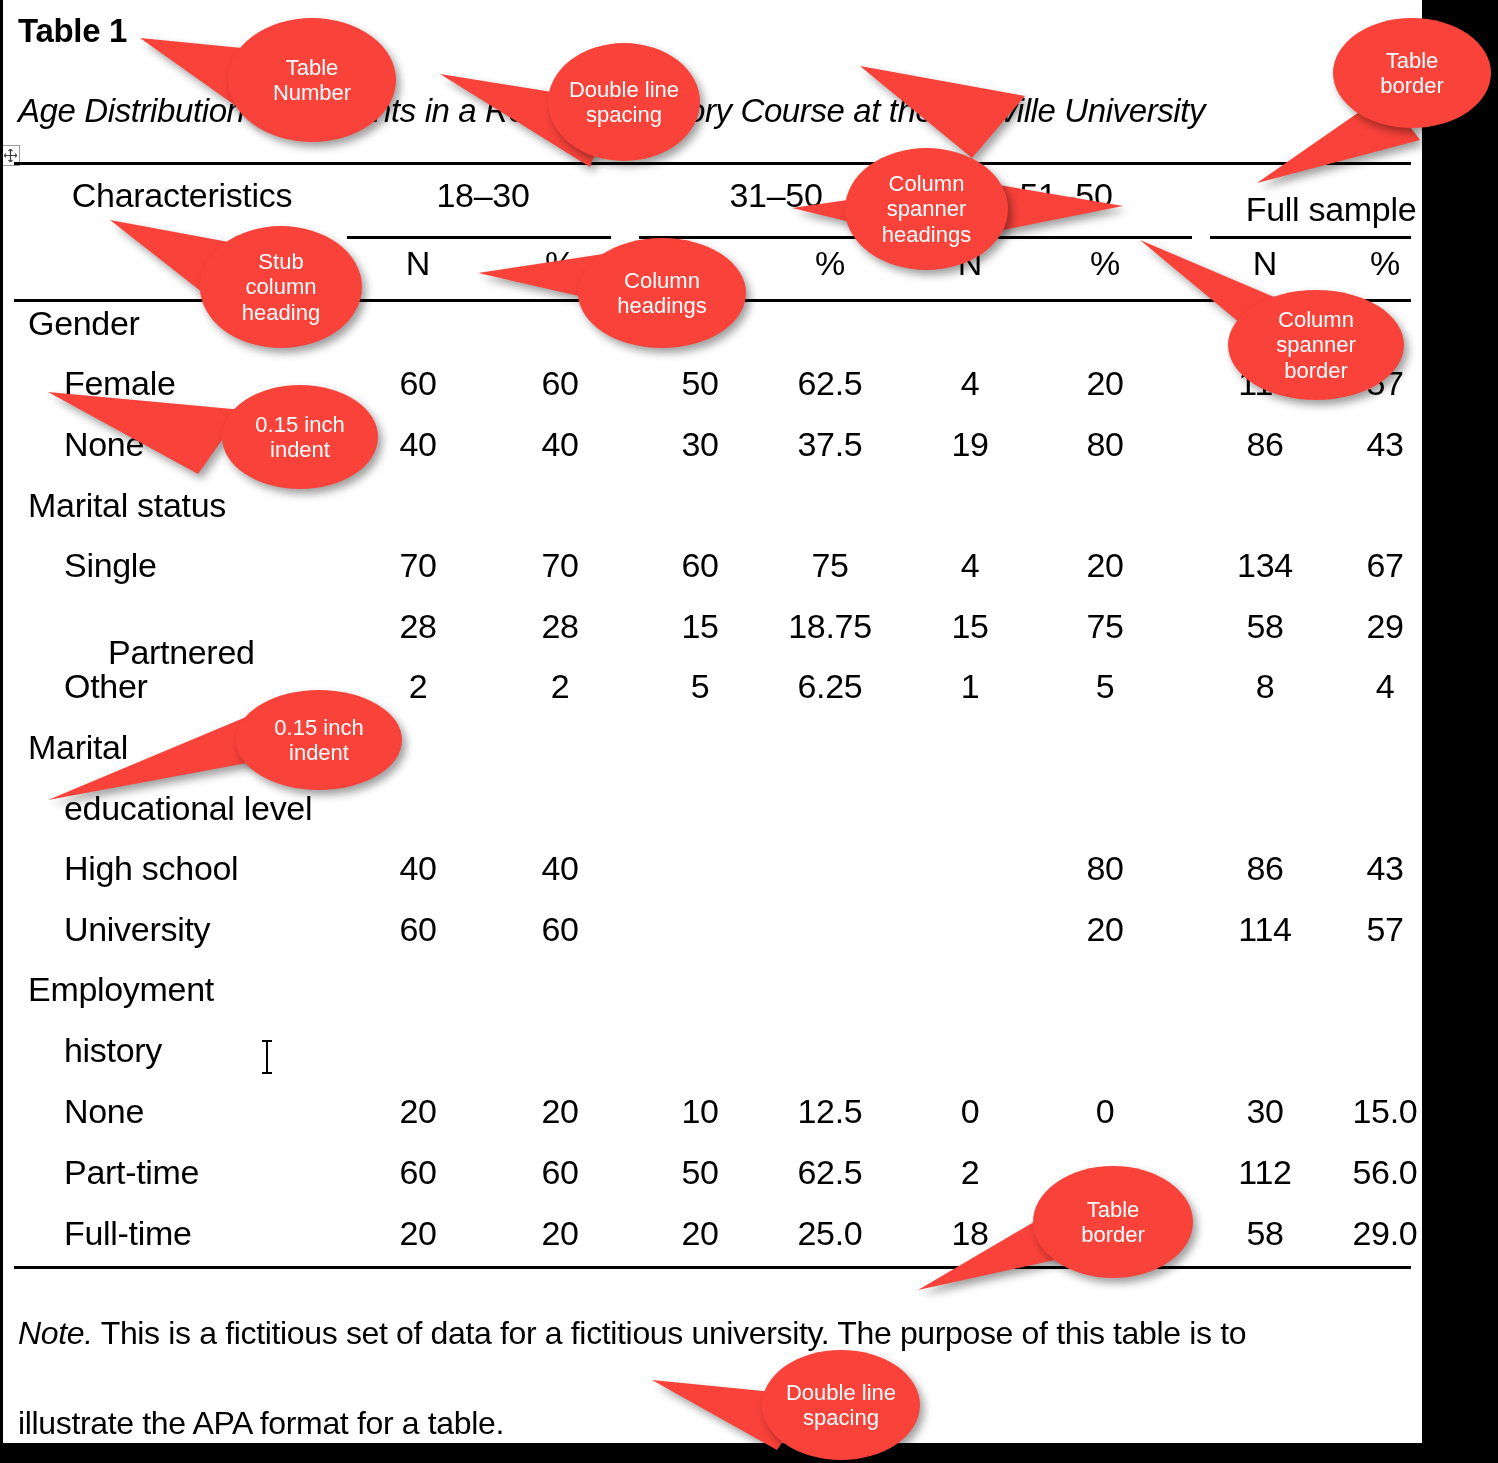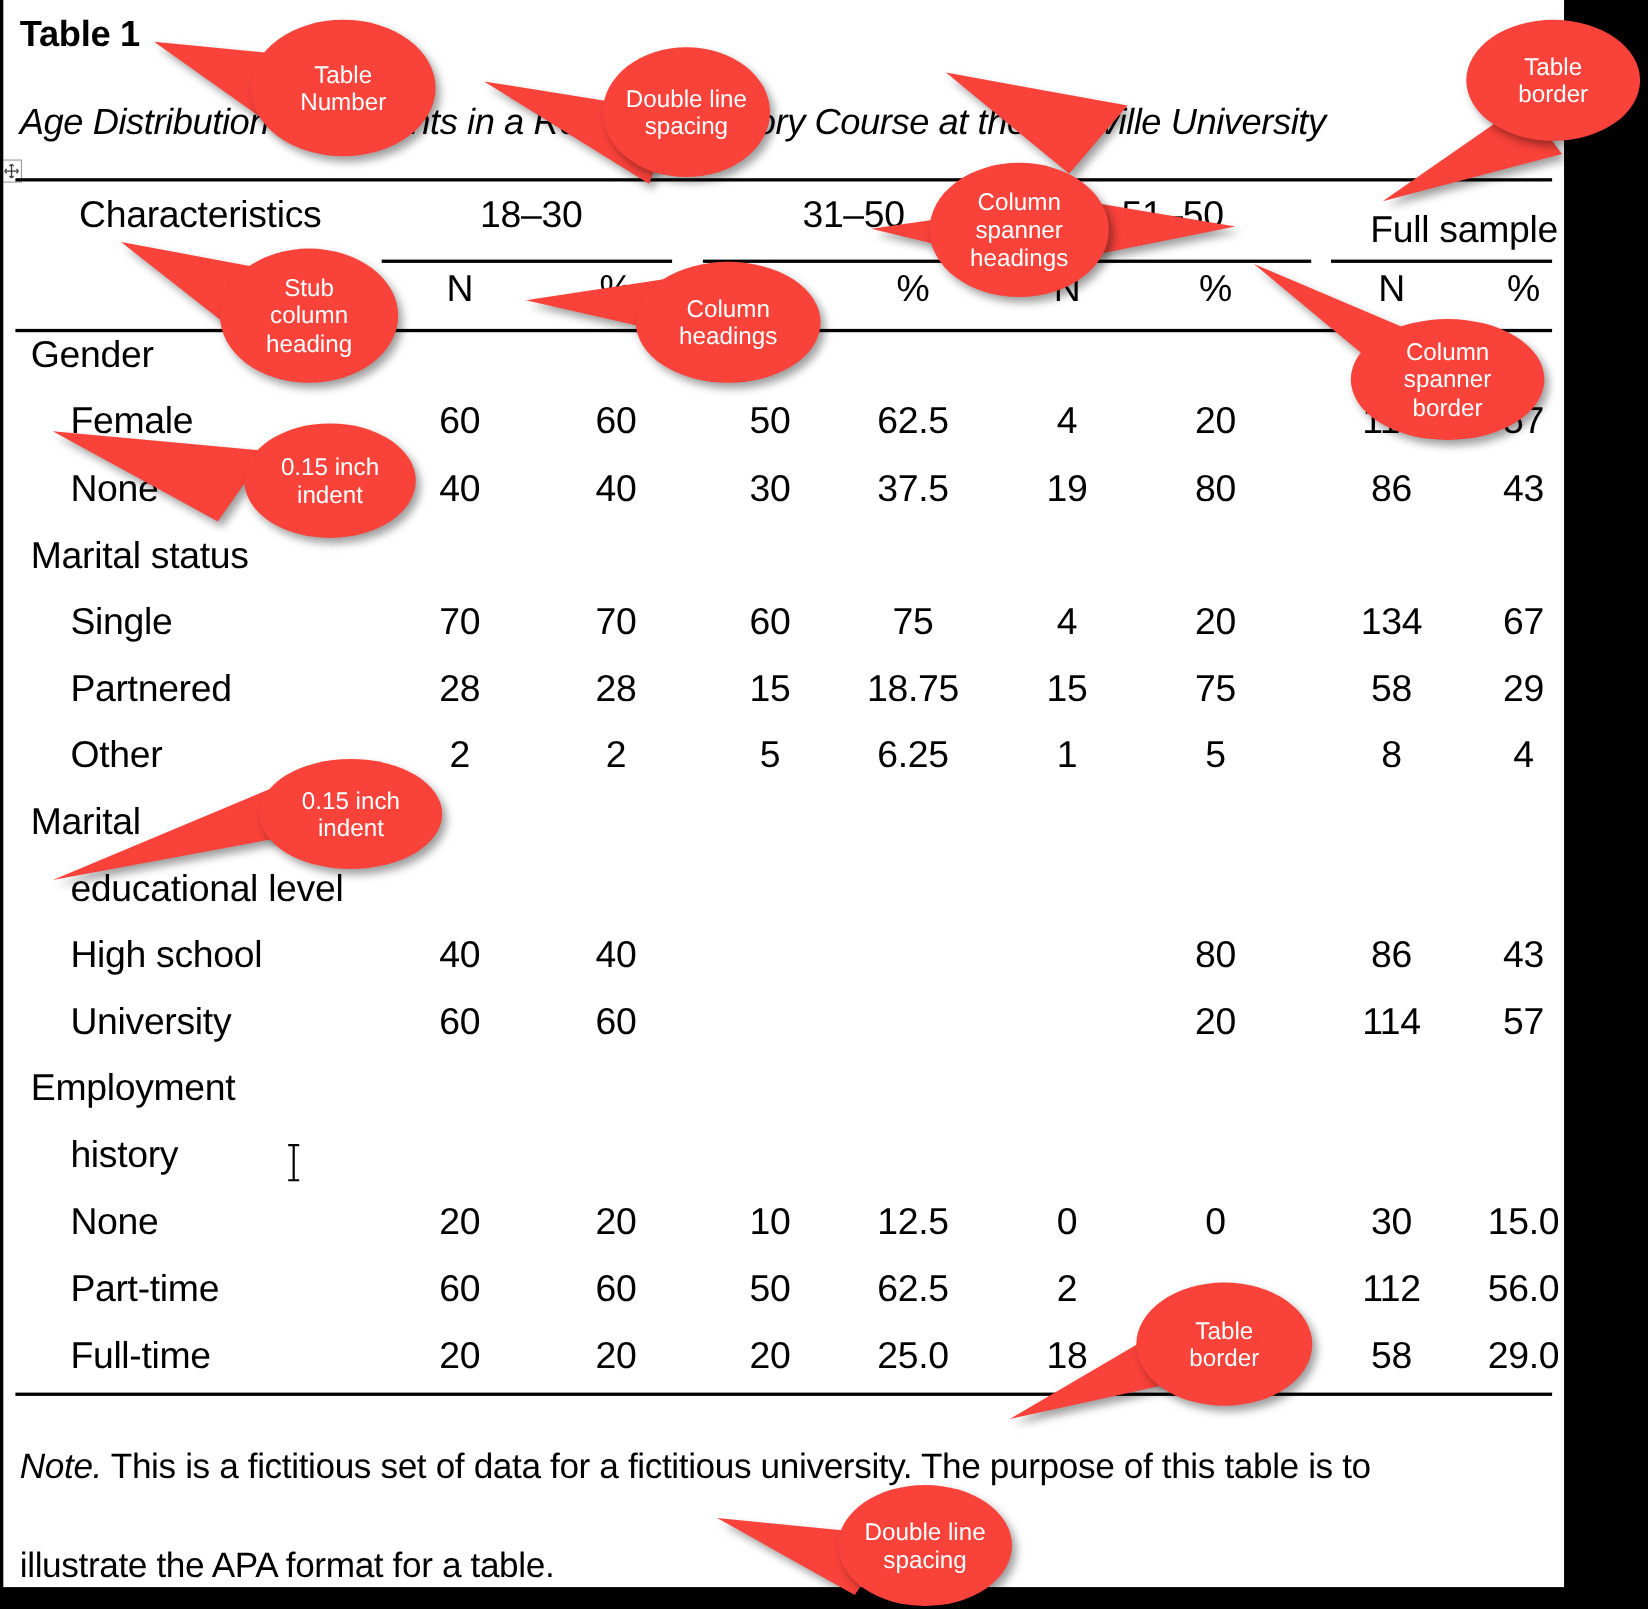--- a/index.html
+++ b/index.html
@@ -200,21 +200,21 @@
           <div class="stub lvl0" style="top: 324px;">Marital status</div>
           <div class="stub lvl1" style="top: 384px;">Single</div>
           <div class="num" style="left: 404px; top: 384px;">70</div>
           <div class="num" style="left: 546px; top: 384px;">70</div>
           <div class="num" style="left: 686px; top: 384px;">60</div>
           <div class="num" style="left: 816px; top: 384px;">75</div>
           <div class="num" style="left: 956px; top: 384px;">4</div>
           <div class="num" style="left: 1091px; top: 384px;">20</div>
           <div class="num" style="left: 1251px; top: 384px;">134</div>
           <div class="num" style="left: 1371px; top: 384px;">67</div>
-          <div class="stub lvl1" style="top: 445px;">Partnered</div>
+          <div class="stub lvl1" style="top: 471px; margin-left: 44px;">Partnered</div>
           <div class="num" style="left: 404px; top: 445px;">28</div>
           <div class="num" style="left: 546px; top: 445px;">28</div>
           <div class="num" style="left: 686px; top: 445px;">15</div>
           <div class="num" style="left: 816px; top: 445px;">18.75</div>
           <div class="num" style="left: 956px; top: 445px;">15</div>
           <div class="num" style="left: 1091px; top: 445px;">75</div>
           <div class="num" style="left: 1251px; top: 445px;">58</div>
           <div class="num" style="left: 1371px; top: 445px;">29</div>
           <div class="stub lvl1" style="top: 505px;">Other</div>
           <div class="num" style="left: 404px; top: 505px;">2</div>

